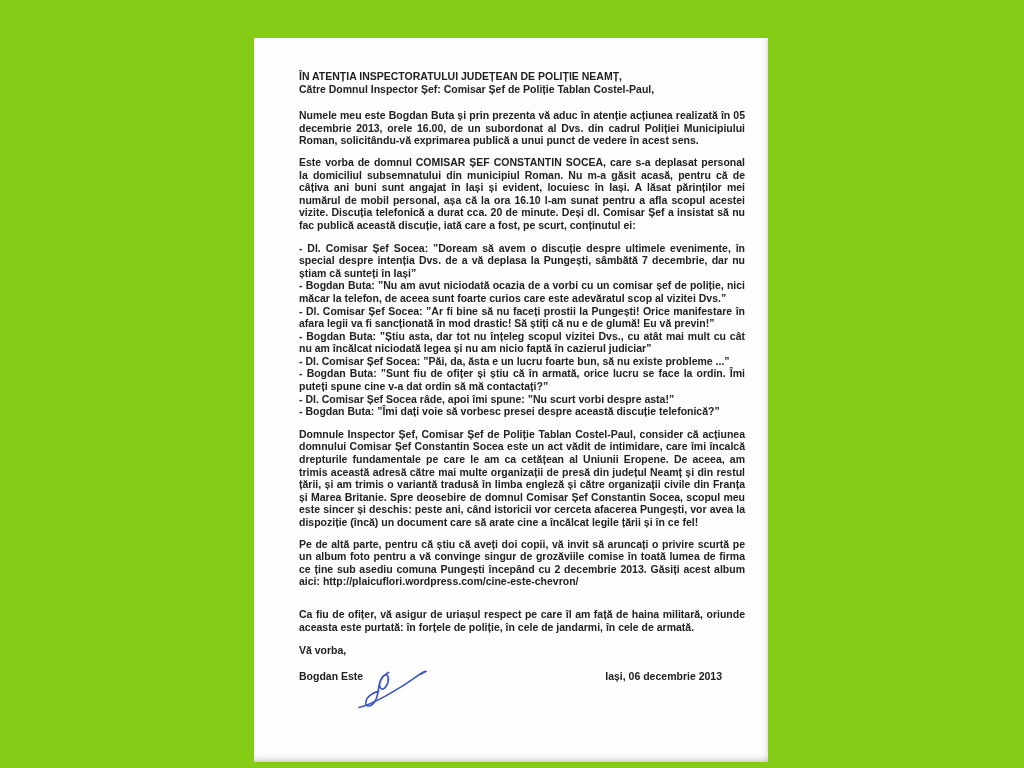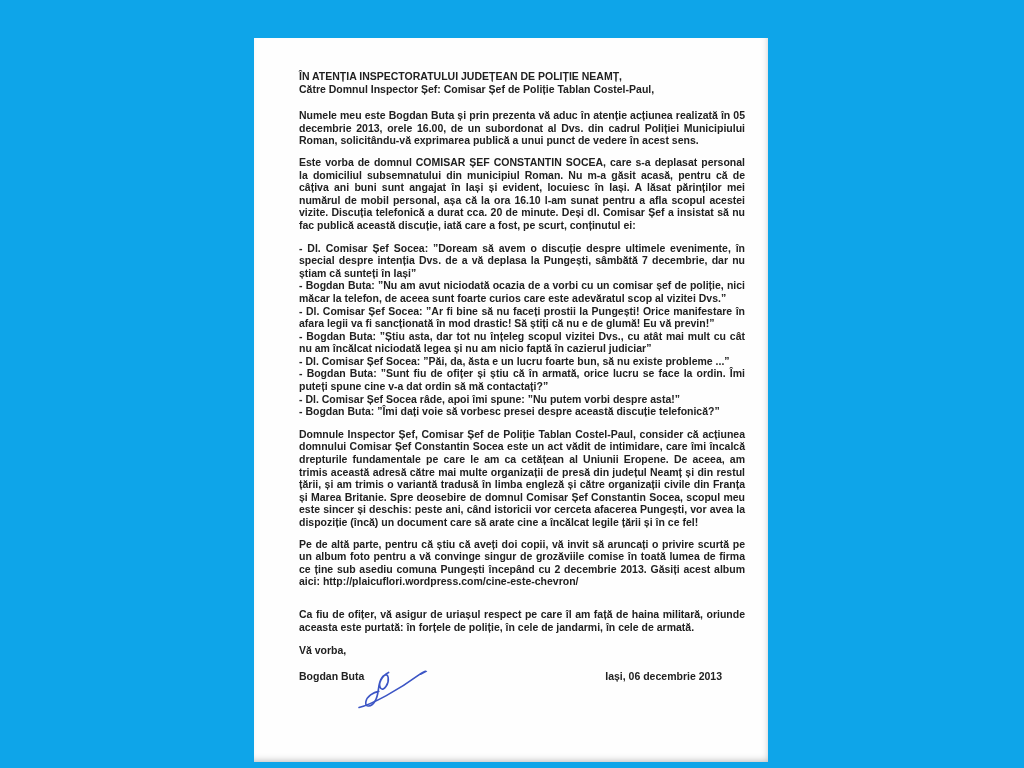--- a/index.html
+++ b/index.html
@@ -5,21 +5,21 @@
   * { margin: 0; padding: 0; box-sizing: border-box; }
   html, body {
     width: 1024px; height: 768px;
     background: #000;
     overflow: hidden;
     font-family: "Liberation Sans", sans-serif;
   }
   .screen {
     position: relative;
     width: 1024px; height: 768px;
-    background: #0ea5e9;
+    background: #84cc16;
   }
   .paper {
     position: absolute;
     left: 254px; top: 38px;
     width: 514px; height: 724px;
     background: #fefefe;
     padding: 32px 23px 0 45px;
     color: #212121;
     font-weight: 700;
     font-size: 10.5px;
@@ -64,34 +64,34 @@
 
     <p class="para mt9">Este vorba de domnul COMISAR ȘEF CONSTANTIN SOCEA, care s-a deplasat personal la domiciliul subsemnatului din municipiul Roman. Nu m-a găsit acasă, pentru că de câțiva ani buni sunt angajat în Iași și evident, locuiesc în Iași. A lăsat părinților mei numărul de mobil personal, așa că la ora 16.10 l-am sunat pentru a afla scopul acestei vizite. Discuția telefonică a durat cca. 20 de minute. Deși dl. Comisar Șef a insistat să nu fac publică această discuție, iată care a fost, pe scurt, conținutul ei:</p>
 
     <div class="dialogue mt10">
       <p>- Dl. Comisar Șef Socea: ”Doream să avem o discuție despre ultimele evenimente, în special despre intenția Dvs. de a vă deplasa la Pungești, sâmbătă 7 decembrie, dar nu știam că sunteți în Iași”</p>
       <p>- Bogdan Buta: ”Nu am avut niciodată ocazia de a vorbi cu un comisar șef de poliție, nici măcar la telefon, de aceea sunt foarte curios care este adevăratul scop al vizitei Dvs.”</p>
       <p>- Dl. Comisar Șef Socea: ”Ar fi bine să nu faceți prostii la Pungești! Orice manifestare în afara legii va fi sancționată în mod drastic! Să știți că nu e de glumă! Eu vă previn!”</p>
       <p>- Bogdan Buta: ”Știu asta, dar tot nu înțeleg scopul vizitei Dvs., cu atât mai mult cu cât nu am încălcat niciodată legea și nu am nicio faptă în cazierul judiciar”</p>
       <p>- Dl. Comisar Șef Socea: ”Păi, da, ăsta e un lucru foarte bun, să nu existe probleme ...”</p>
       <p>- Bogdan Buta: ”Sunt fiu de ofițer și știu că în armată, orice lucru se face la ordin. Îmi puteți spune cine v-a dat ordin să mă contactați?”</p>
-      <p>- Dl. Comisar Șef Socea râde, apoi îmi spune: ”Nu putem vorbi despre asta!”</p>
+      <p>- Dl. Comisar Șef Socea râde, apoi îmi spune: ”Nu scurt vorbi despre asta!”</p>
       <p>- Bogdan Buta: ”Îmi dați voie să vorbesc presei despre această discuție telefonică?”</p>
     </div>
 
     <p class="para mt10">Domnule Inspector Șef, Comisar Șef de Poliție Tablan Costel-Paul, consider că acțiunea domnului Comisar Șef Constantin Socea este un act vădit de intimidare, care îmi încalcă drepturile fundamentale pe care le am ca cetățean al Uniunii Eropene. De aceea, am trimis această adresă către mai multe organizații de presă din județul Neamț și din restul țării, și am trimis o variantă tradusă în limba engleză și către organizații civile din Franța și Marea Britanie. Spre deosebire de domnul Comisar Șef Constantin Socea, scopul meu este sincer și deschis: peste ani, când istoricii vor cerceta afacerea Pungești, vor avea la dispoziție (încă) un document care să arate cine a încălcat legile țării și în ce fel!</p>
 
     <p class="para mt9"><span>Pe de altă parte, pentru că știu că aveți doi copii, vă invit să aruncați o privire scurtă pe un album foto pentru a vă convinge singur de grozăviile comise în toată lumea de firma ce ține sub asediu comuna Pungești începând cu 2 decembrie 2013. Găsiți acest album aici:</span> <span>http://plaicuflori.wordpress.com/cine-este-chevron/</span></p>
 
     <p class="para mt8">Ca fiu de ofițer, vă asigur de uriașul respect pe care îl am față de haina militară, oriunde aceasta este purtată: în forțele de poliție, în cele de jandarmi, în cele de armată.</p>
 
     <p class="mt11">Vă vorba,</p>
 
     <div class="sign-row mt13">
-      <span>Bogdan Buta</span>
+      <span>Bogdan Este</span>
       <span class="place-date">Iași, 06 decembrie 2013</span>
       <svg class="signature-svg" viewBox="0 0 66 42" xmlns="http://www.w3.org/2000/svg">
         <path d="M2 37 C 14 34, 38 21, 57 7 C 60 4.8, 62.5 3.6, 63 4 L 58.5 6.5" fill="none" stroke="#3c55c5" stroke-width="1.5" stroke-linecap="round"></path>
         <path d="M29 5 C 22.5 8, 19 16, 21.8 19.4 C 24.5 22.5, 29.5 15.5, 28.6 9.6 C 27.9 4.8, 23 7.6, 21 13.6 C 19 19.6, 20.2 25.5, 16.4 31.5 C 13.4 36.3, 7.2 37.6, 8.2 31.8 C 9 27, 15 23, 20 22.2" fill="none" stroke="#3c55c5" stroke-width="1.5" stroke-linecap="round"></path>
       </svg>
     </div>
 
   </div>
 </div>
 

